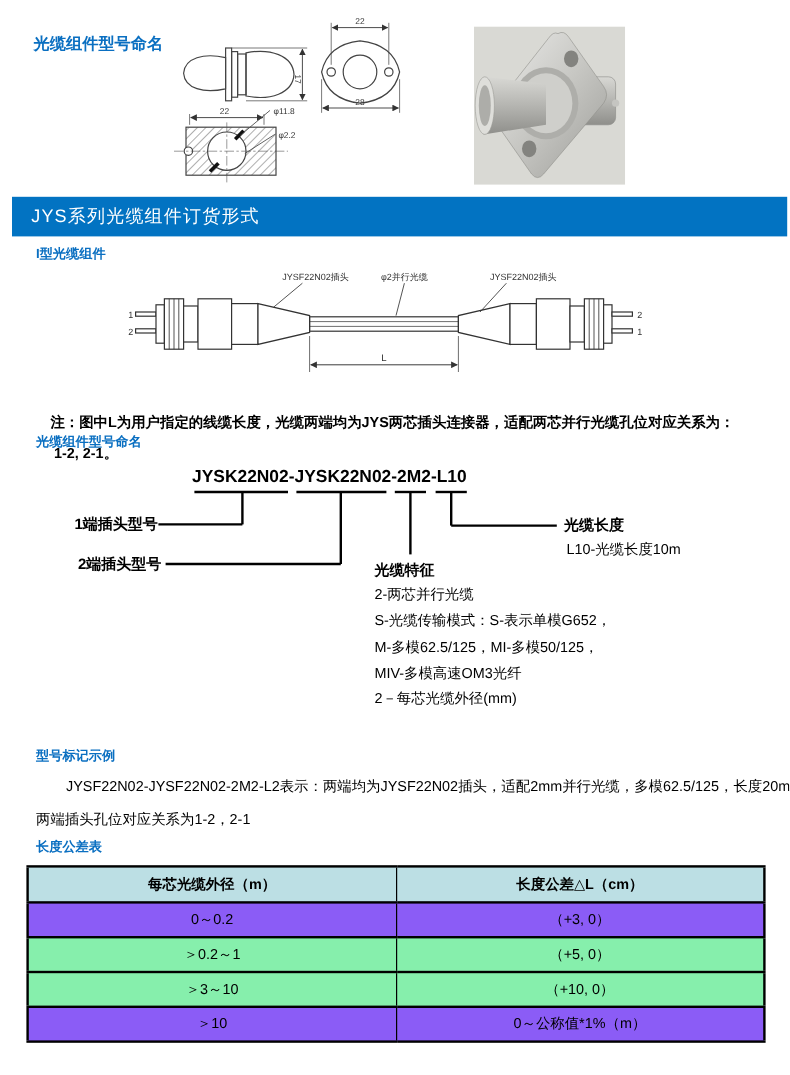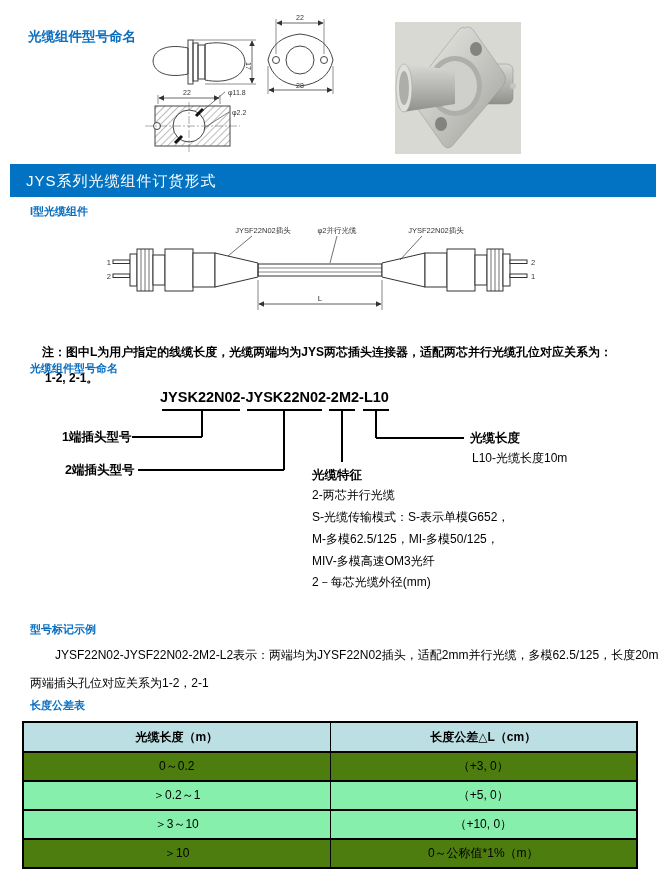--- a/index.html
+++ b/index.html
@@ -10,21 +10,21 @@
   .banner{background:#0273c2;color:#fff;font-size:15px;line-height:33px;padding-left:16px;
           letter-spacing:1px;white-space:nowrap;}
   .note-bold{font-weight:bold;font-size:12px;white-space:nowrap;margin-top:24px;}
   .body-text{font-weight:normal;font-size:12px;white-space:nowrap;}
   svg text{font-family:"Liberation Sans","DejaVu Sans",sans-serif;}
   table.tol{border-collapse:collapse;width:616px;table-layout:fixed;border:2px solid #000;}
   table.tol th, table.tol td{border-top:2.5px solid #000;border-bottom:2.5px solid #000;
       border-left:1.5px solid #000;border-right:1.5px solid #000;
       text-align:center;font-size:12px;height:27px;padding:0;}
   table.tol th{background:#bcdfe4;font-weight:bold;height:28px;}
-  table.tol tr.rowA td{background:#4d7c0f;}
+  table.tol tr.rowA td{background:#8b5cf6;}
   table.tol tr.rowB td{background:#86efac;}
 </style>
 </head>
 <body>
 
 <div id="page">
 
   <div class="abs blue-heading" style="left:28px;top:28px;font-size:13.5px;">光缆组件型号命名</div>
 
   <svg class="abs" style="left:140px;top:10px;" width="260" height="152" viewBox="0 0 260 152">
@@ -200,21 +200,21 @@
 
   <div class="abs blue-heading" style="left:30px;top:622px;">型号标记示例</div>
   <div class="abs body-text" style="left:55px;top:647px;">JYSF22N02-JYSF22N02-2M2-L2表示：两端均为JYSF22N02插头，适配2mm并行光缆，多模62.5/125，长度20m。</div>
   <div class="abs body-text" style="left:30px;top:675px;">两端插头孔位对应关系为1-2，2-1</div>
 
   <div class="abs blue-heading" style="left:30px;top:698px;">长度公差表</div>
 
   <table class="tol abs" style="left:22px;top:721px;">
     <thead>
       <tr>
-        <th>光缆长度（m）</th>
+        <th>每芯光缆外径（m）</th>
         <th>长度公差△L（cm）</th>
       </tr>
     </thead>
     <tbody>
       <tr class="rowA">
         <td>0～0.2</td>
         <td>（+3, 0）</td>
       </tr>
       <tr class="rowB">
         <td>＞0.2～1</td>

